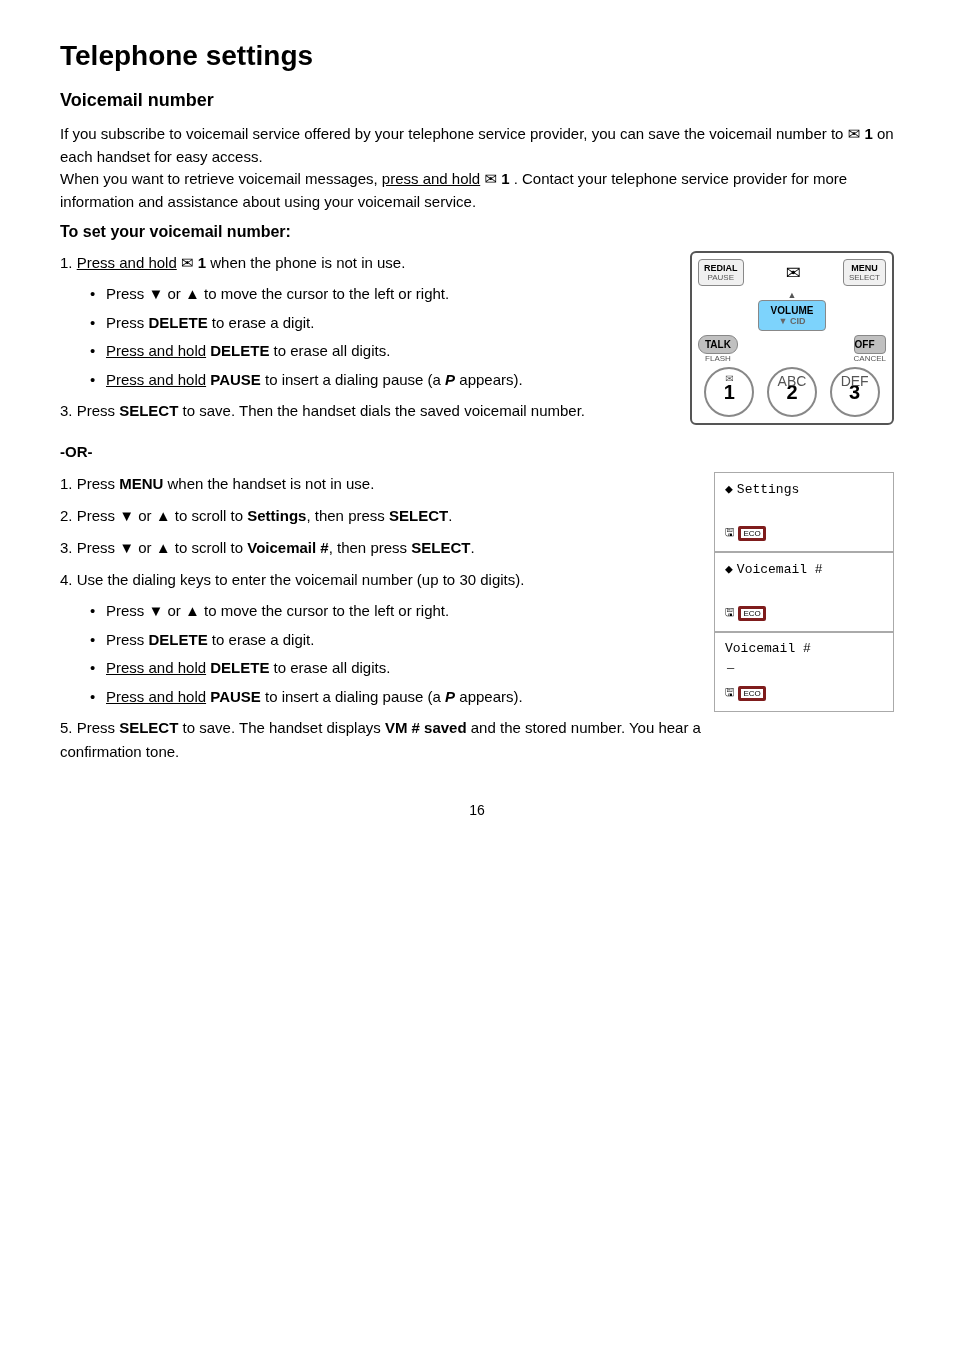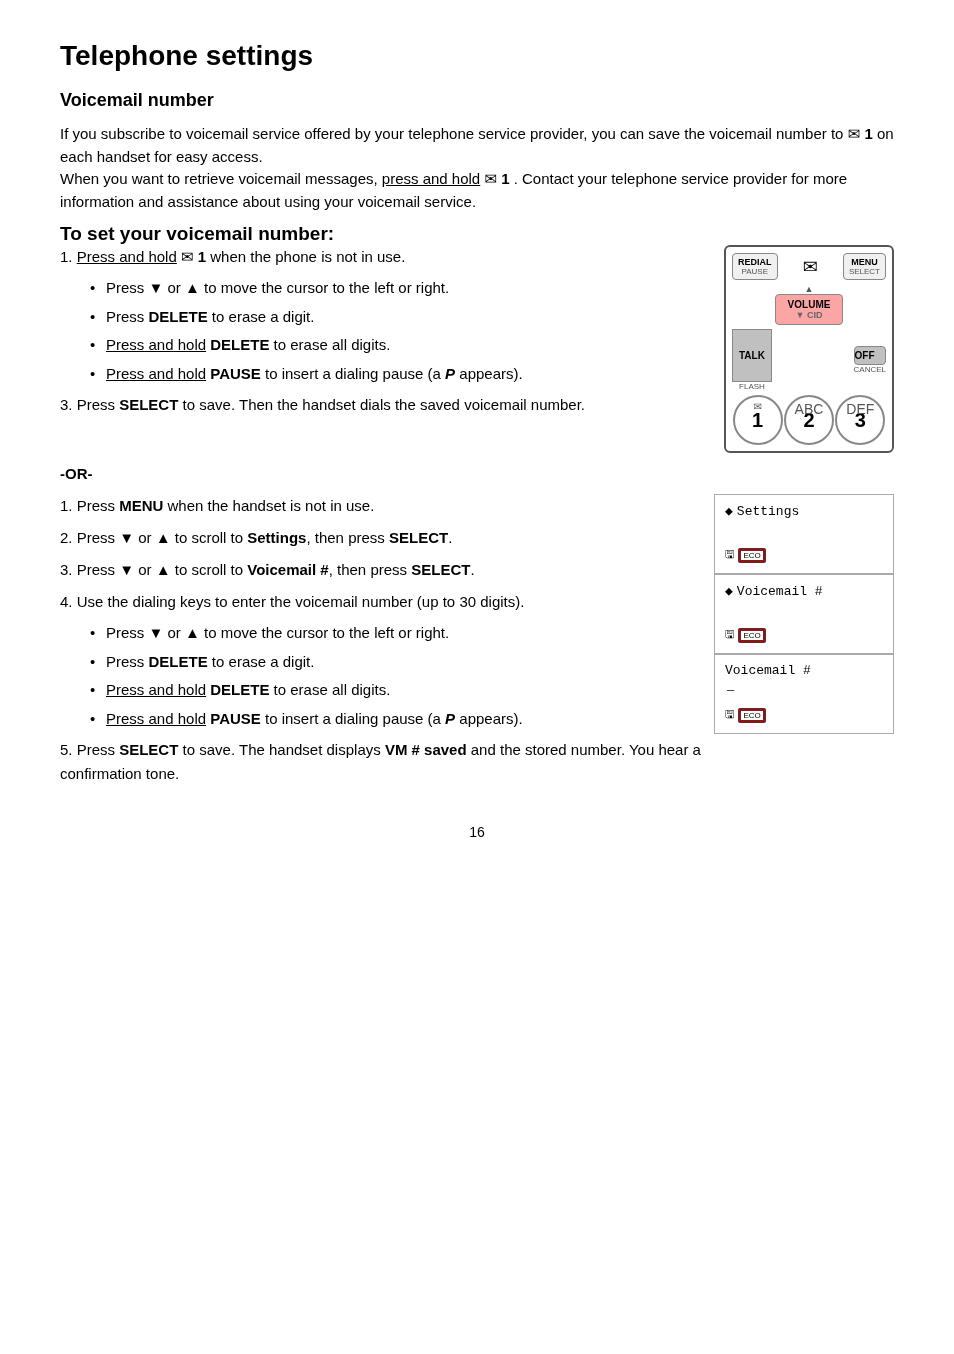--- a/index.html
+++ b/index.html
@@ -16,33 +16,34 @@
       font-size: 28px;
       font-weight: bold;
       margin-bottom: 18px;
     }
     h2 {
       font-size: 18px;
       font-weight: bold;
       margin-bottom: 12px;
     }
     h3 {
-      font-size: 19px;
-      font-weight: bold;
+      font-size: 16px;
+      font-weight: bold;
+      margin-bottom: 10px;
     }
     p {
       line-height: 1.5;
       margin-bottom: 10px;
     }
 
     
     .phone-keypad {
       border: 2px solid #555;
       border-radius: 6px;
-      width: 170px;
+      width: 204px;
       padding: 6px;
       flex-shrink: 0;
     }
     .phone-buttons-row {
       display: flex;
       justify-content: space-between;
       align-items: center;
       margin-bottom: 4px;
     }
     .phone-btn {
@@ -61,21 +62,21 @@
       align-items: center;
       margin: 4px 0;
     }
     .phone-volume-box {
       border: 1px solid #888;
       border-radius: 4px;
       padding: 4px 12px;
       font-size: 10px;
       font-weight: bold;
       text-align: center;
-      background: #fca5a5;
+      background: #7dd3fc;
     }
     .phone-cid {
       font-size: 9px;
       color: #666;
     }
     .phone-row-3btns {
       display: flex;
       justify-content: space-around;
       margin-top: 4px;
     }
@@ -193,24 +194,24 @@
     
     .phone-talk-off-row {
       display: flex;
       justify-content: space-between;
       align-items: center;
       margin-bottom: 4px;
     }
     .phone-btn-talk {
       background: #c0c0c0;
       border: 1px solid #888;
-      border-radius: 0;
+      border-radius: 9px;
       font-size: 10px;
       font-weight: bold;
-      padding: 20px 6px;
+      padding: 3px 6px;
     }
     .phone-btn-off {
       background: #c0c0c0;
       border: 1px solid #888;
       border-radius: 4px;
       font-size: 10px;
       font-weight: bold;
       padding: 3px 0;
     }
   </style>

